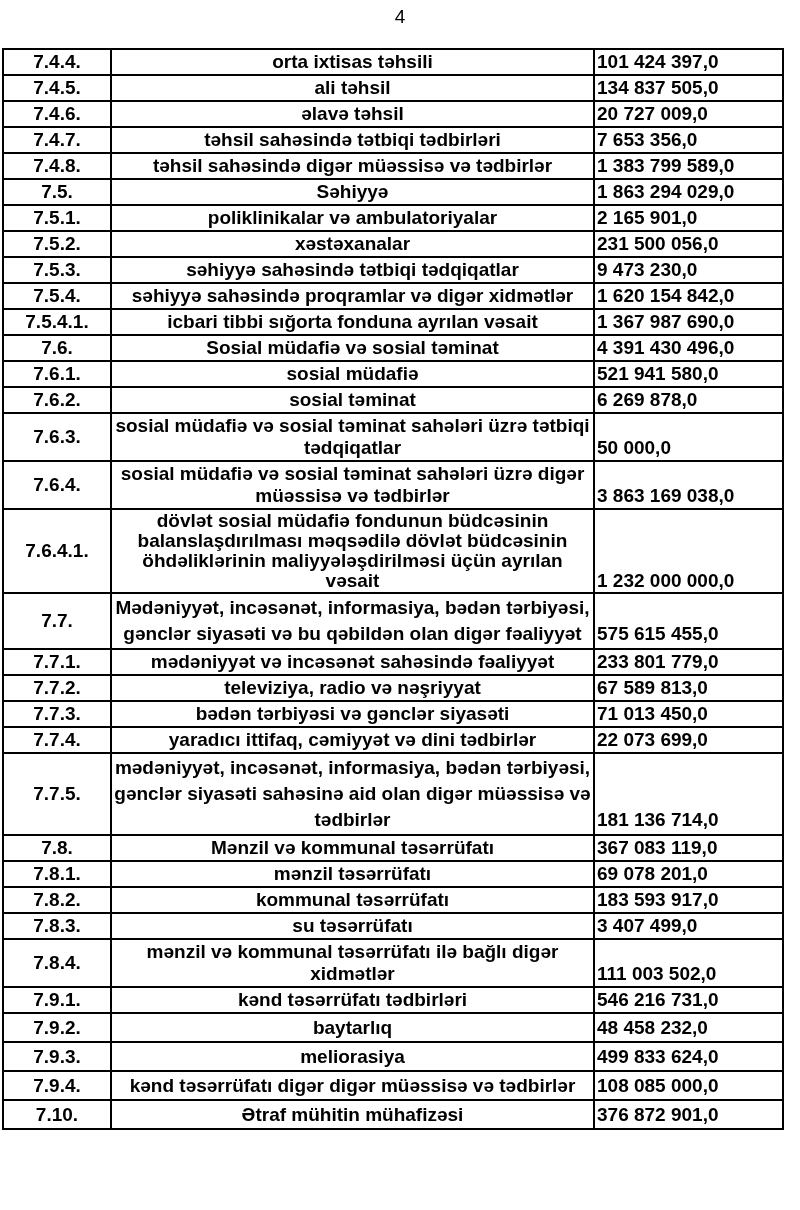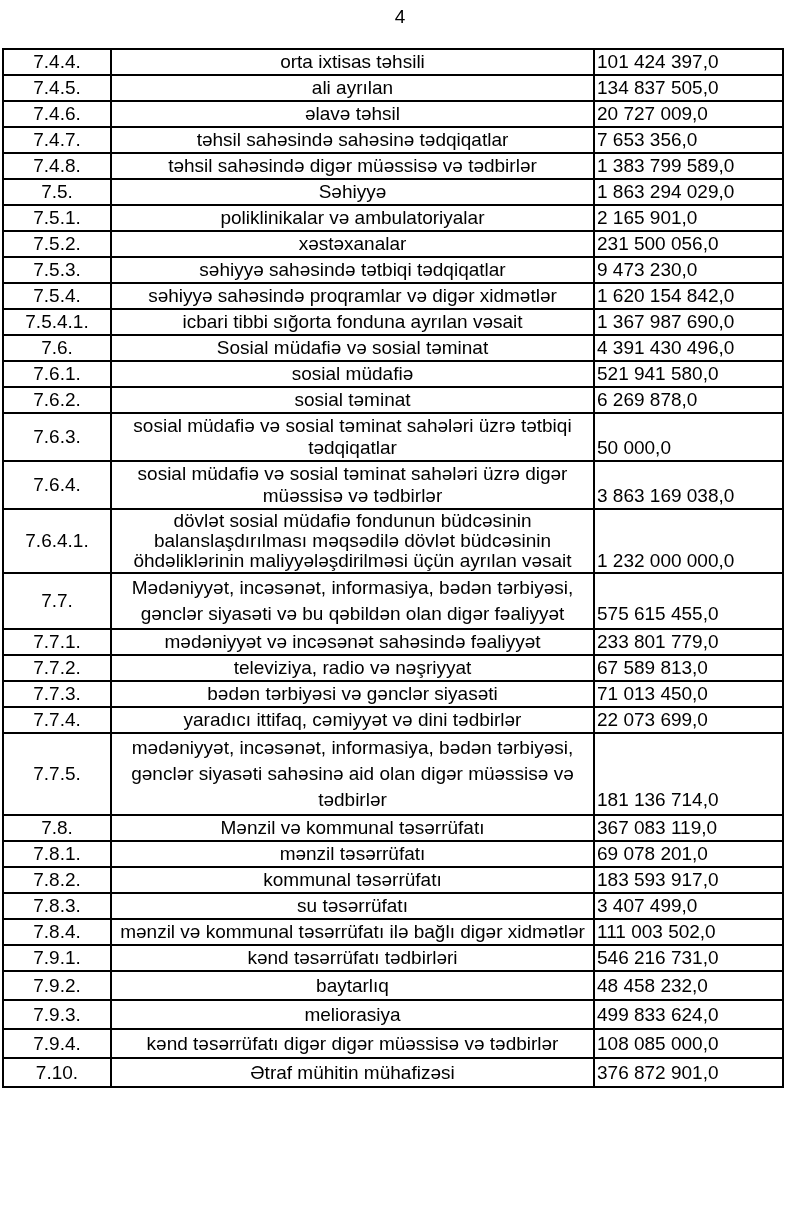--- a/index.html
+++ b/index.html
@@ -16,20 +16,21 @@
     margin-top: 6px;
     text-align: center;
     font-size: 19px;
     line-height: 22px;
   }
   table.budget {
     border-collapse: collapse;
     table-layout: fixed;
     width: 780px;
     margin: 20px 0 16px 2px;
+    font-weight: bold;
   }
   table.budget td {
     border: 2px solid #000000;
     font-size: 19px;
     line-height: 22px;
     padding: 1px 2px;
     overflow: hidden;
     word-wrap: break-word;
   }
   td.code {
@@ -66,31 +67,31 @@
       <col style="width:189px">
     </colgroup>
     <tbody id="budget-rows">
         <tr>
     <td class="code">7.4.4.</td>
     <td class="desc">orta ixtisas təhsili</td>
     <td class="amount">101 424 397,0</td>
   </tr>
         <tr>
     <td class="code">7.4.5.</td>
-    <td class="desc">ali ayrılan</td>
+    <td class="desc">ali təhsil</td>
     <td class="amount">134 837 505,0</td>
   </tr>
         <tr>
     <td class="code">7.4.6.</td>
     <td class="desc">əlavə təhsil</td>
     <td class="amount">20 727 009,0</td>
   </tr>
         <tr>
     <td class="code">7.4.7.</td>
-    <td class="desc">təhsil sahəsində sahəsinə tədqiqatlar</td>
+    <td class="desc">təhsil sahəsində tətbiqi tədbirləri</td>
     <td class="amount">7 653 356,0</td>
   </tr>
         <tr>
     <td class="code">7.4.8.</td>
     <td class="desc">təhsil sahəsində digər müəssisə və tədbirlər</td>
     <td class="amount">1 383 799 589,0</td>
   </tr>
         <tr>
     <td class="code">7.5.</td>
     <td class="desc">Səhiyyə</td>

